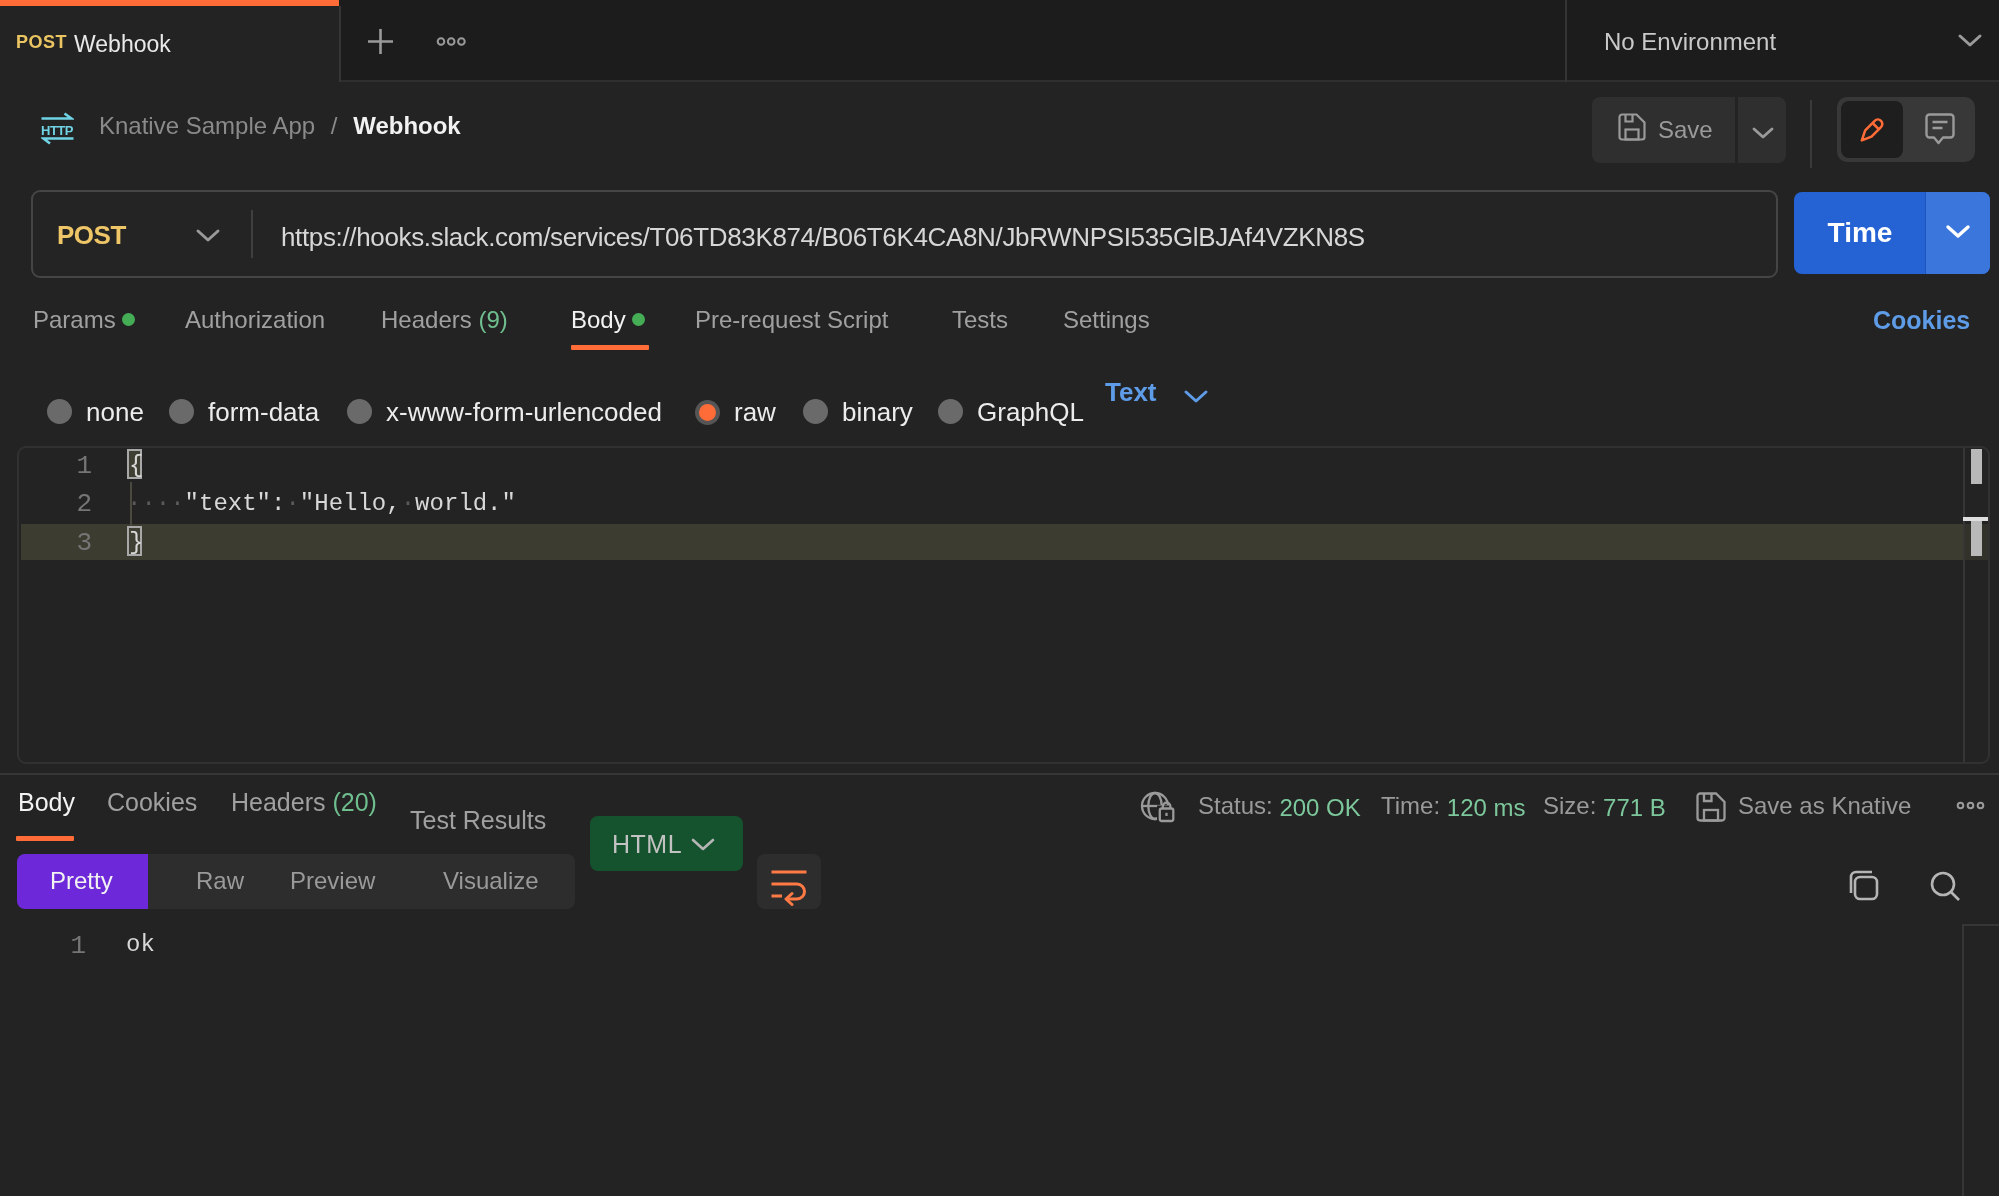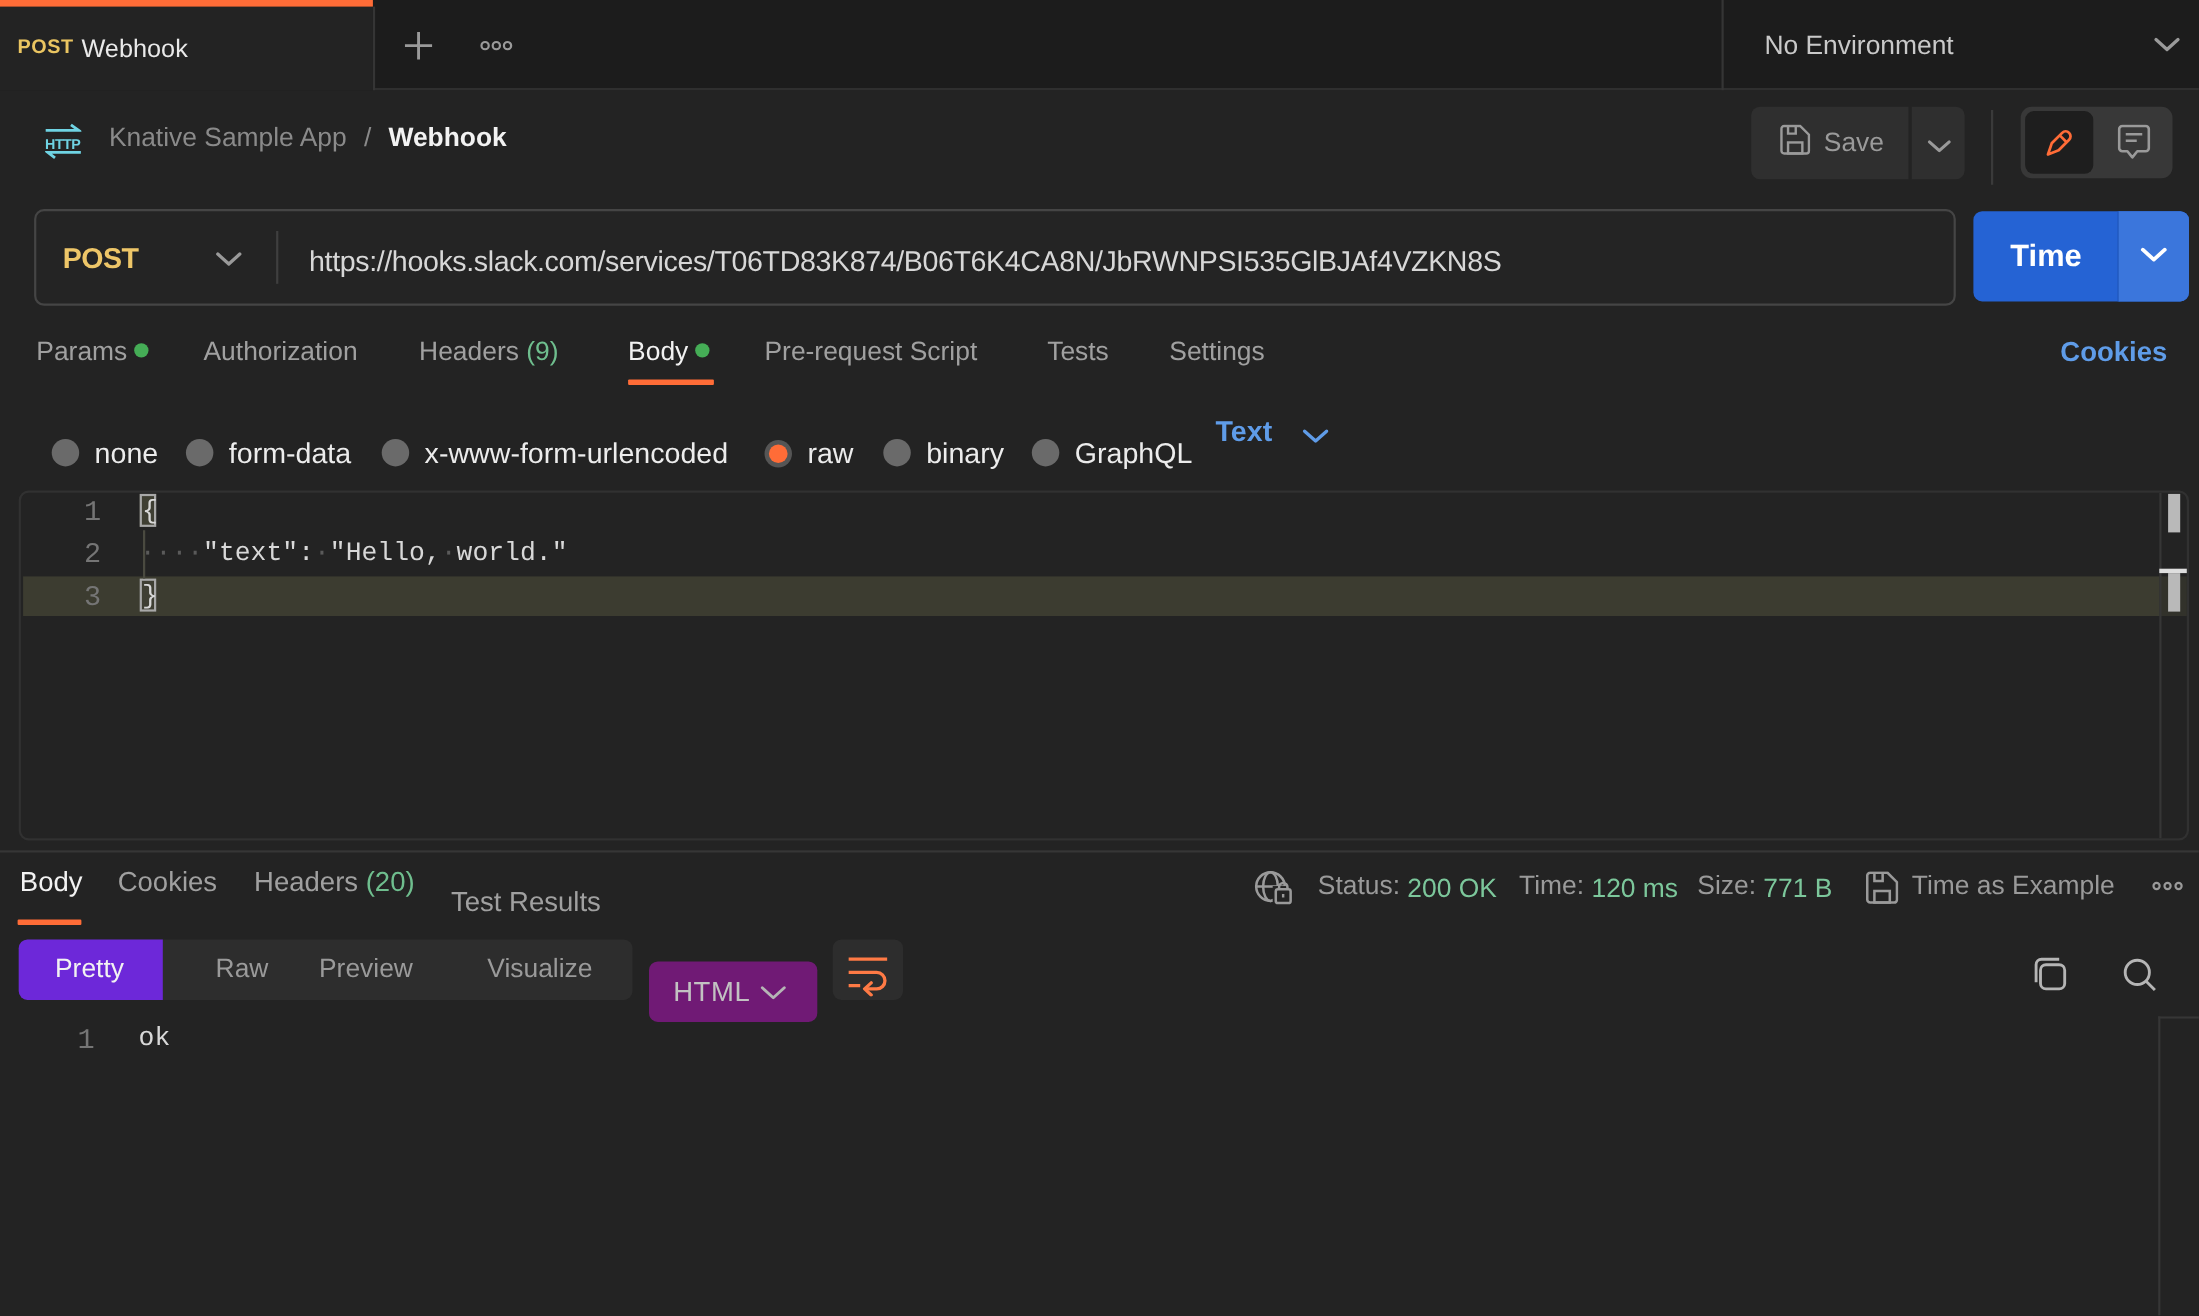--- a/index.html
+++ b/index.html
@@ -82,21 +82,21 @@
 #resline { position:absolute; left:16px; top:836px; width:58px; height:5px; background:#ff6c37; border-radius:1px; }
 #meta { position:absolute; top:790px; left:0; width:1999px; height:50px; font-size:24px; color:#9a9a9a; }
 #meta span { position:absolute; top:2px; white-space:nowrap; }
 #meta .g { color:#7cc79b; }
 
 
 #seg { position:absolute; left:17px; top:854px; width:558px; height:55px; background:#2d2d2d; border-radius:8px; font-size:24px; color:#9a9a9a; }
 #seg .s { position:absolute; top:13px; }
 #seg .sel { position:absolute; left:0; top:0; width:131px; height:55px; background:#6d28d9; border-radius:8px 0 0 8px; }
 #seg .sel span { position:absolute; left:33px; top:13px; color:#f2f2f2; }
-#htmlbtn { position:absolute; left:590px; top:874px; width:153px; height:55px; background:#701a75; border-radius:8px; }
+#htmlbtn { position:absolute; left:590px; top:816px; width:153px; height:55px; background:#14532d; border-radius:8px; }
 #htmlbtn .t { position:absolute; left:22px; top:14px; font-size:25px; font-weight:400; color:#c2c2c2; letter-spacing:.5px; }
 #wrapbtn { position:absolute; left:757px; top:854px; width:64px; height:55px; background:#2d2d2d; border-radius:8px; }
 
 
 #resbody { position:absolute; left:0; top:920px; width:1999px; height:276px; font-family:"Liberation Mono", monospace; }
 #resbody .ln { position:absolute; left:0; top:11px; width:86px; text-align:right; color:#757575; font-size:26px; }
 #resbody .code { position:absolute; left:126px; top:11px; font-size:24px; color:#d8d8d8; }
 #rovsep { position:absolute; left:1962px; top:924px; bottom:0; width:2px; background:#363636; }
 #rovtop { position:absolute; left:1962px; top:924px; width:37px; height:2px; background:#363636; }
 svg { display:block; }
@@ -249,21 +249,21 @@
       <path d="M28.5 21.8v3.2" stroke="#9a9a9a" stroke-width="2.2"></path>
     </svg>
     <span style="left:1198px;">Status:&nbsp;<span class="g">200&nbsp;OK</span></span>
     <span style="left:1381px;text-align:center;">Time:&nbsp;<span class="g">120&nbsp;ms</span></span>
     <span style="left:1543px;">Size:&nbsp;<span class="g">771&nbsp;B</span></span>
     <svg style="position:absolute;left:1696px;top:2px;" width="30" height="30" viewBox="0 0 30 30">
       <path d="M4.2 1.5h15.8l8.5 8.5V26a2.5 2.5 0 01-2.5 2.5H4.2A2.7 2.7 0 011.5 25.8V4.2A2.7 2.7 0 014.2 1.5z" fill="none" stroke="#9a9a9a" stroke-width="2.3"></path>
       <path d="M8 2v7h7.5V2" fill="none" stroke="#9a9a9a" stroke-width="2.3"></path>
       <rect x="8" y="18" width="14" height="10.5" fill="none" stroke="#9a9a9a" stroke-width="2.3"></rect>
     </svg>
-    <span style="left:1738px;">Time as Example</span>
+    <span style="left:1738px;">Save as Knative</span>
     <svg style="position:absolute;left:1956px;top:11px;" width="29" height="9" viewBox="0 0 29 9">
         <circle cx="4.5" cy="4.5" r="2.8" fill="none" stroke="#9a9a9a" stroke-width="2"></circle>
         <circle cx="14.5" cy="4.5" r="2.8" fill="none" stroke="#9a9a9a" stroke-width="2"></circle>
         <circle cx="24.5" cy="4.5" r="2.8" fill="none" stroke="#9a9a9a" stroke-width="2"></circle>
       </svg>
   </div>
 
   <div id="seg">
     <div class="sel">
         <span>Pretty</span>

